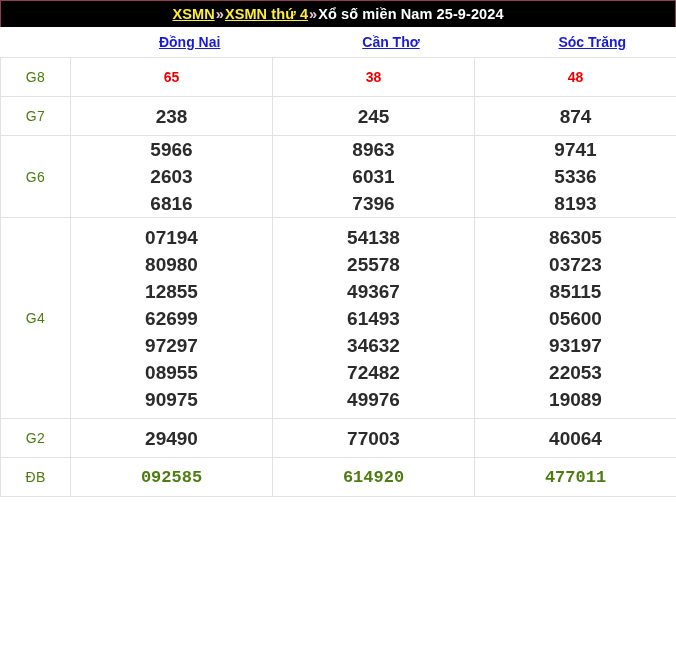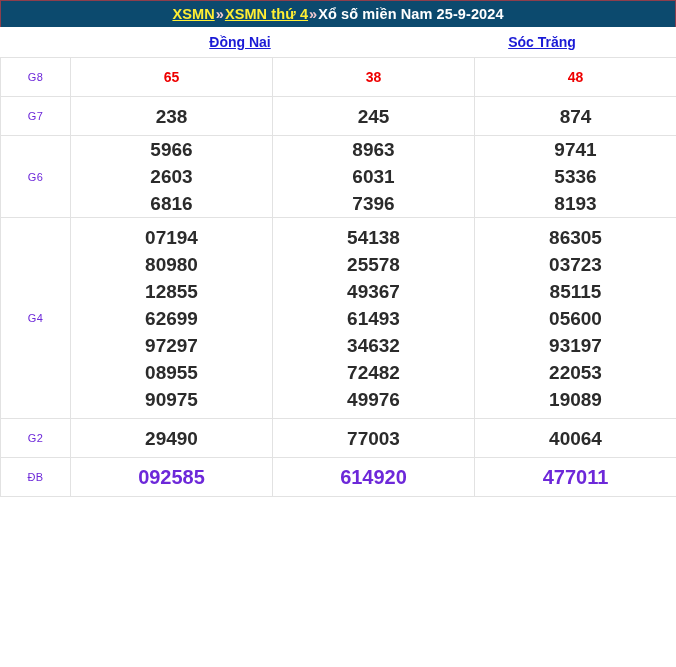--- a/index.html
+++ b/index.html
@@ -19,21 +19,21 @@
     width: 676px;
     height: 667px;
     position: relative;
     box-sizing: border-box;
     background: #ffffff;
   }
 
   
   .title-bar {
     height: 27px;
-    background: #0c4a6e;
+    background: #000000;
     border: 1px solid #8e3e4c;
     border-bottom: none;
     box-sizing: border-box;
     display: flex;
     align-items: center;
     justify-content: center;
     white-space: nowrap;
   }
   .title-text {
     font-size: 14.5px;
@@ -87,42 +87,43 @@
     table-layout: fixed;
   }
   table.results td {
     border: 1px solid #e2e2e2;
     text-align: center;
     vertical-align: middle;
     padding: 0;
   }
   td.label-cell {
     width: 70px;
-    font-size: 11px;
-    color: #6d28d9;
+    font-size: 14px;
+    color: #4d7c0f;
     font-weight: normal;
     letter-spacing: 0.3px;
   }
   td.num-cell {
     font-size: 19px;
     font-weight: bold;
     color: #2b2b2b;
     line-height: 27px;
     padding: 3px 0;
   }
   td.num-cell .n {
     display: block;
   }
   tr.r-g8 td.num-cell {
     color: #ee0000;
     font-size: 14px;
   }
   tr.r-db td.num-cell {
-    color: #6d28d9;
-    font-size: 20px;
+    color: #4d7c0f;
+    font-size: 17px;
+    font-family: Liberation Mono, monospace;
   }
   tr.r-g8 td, tr.r-g7 td, tr.r-g5 td,
   tr.r-g2 td, tr.r-g1 td, tr.r-db td {
     height: 38px;
   }
   tr.r-g6 td { height: 80px; }
   tr.r-g4 td { height: 200px; }
   tr.r-g3 td { height: 62px; }
 </style>
 </head>
@@ -133,20 +134,23 @@
   <div class="title-bar">
     <div class="title-text">
       <span class="title-link">XSMN</span><span class="title-sep">»</span><span class="title-link">XSMN thứ 4</span><span class="title-sep">»</span><span>Xổ số miền Nam 25-9-2024</span>
     </div>
   </div>
 
   <div class="prov-head">
     <div class="label-col"></div>
     <div class="prov-cell">
       <span class="prov-link">Đồng Nai</span>
+    </div>
+    <div class="prov-cell">
+      <span class="prov-link">Cần Thơ</span>
     </div>
     <div class="prov-cell">
       <span class="prov-link">Sóc Trăng</span>
     </div>
   </div>
 
   <table class="results">
     <colgroup>
       <col style="width:70px">
       <col style="width:202px">

